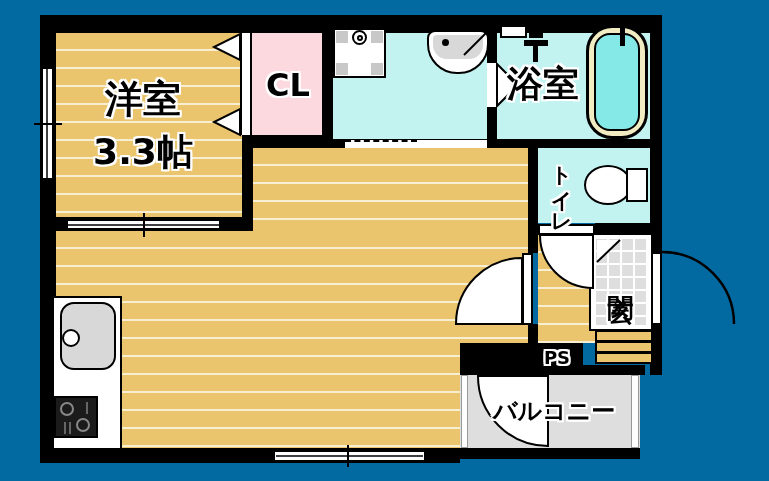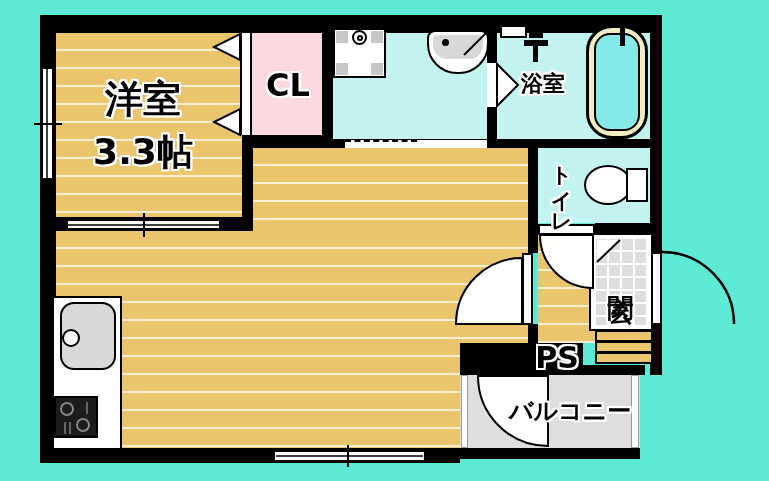--- a/index.html
+++ b/index.html
@@ -1,16 +1,16 @@
 <!DOCTYPE html>
 <html style="--wall: #000000; --wood-floor: #EAC56E; --floor-line: #F8EFD2; --closet-pink: #FBD9DE; --wet-area-cyan: #C3F3F1; --bath-water: #85E9E7; --tub-rim: #F2ECC3; --tile-gray: #DEDEDE; --fixture-gray: #D8D8D8;"><head>
 <meta charset="utf-8">
 <style>
   html,body{margin:0;padding:0;background:#fff;}
-  #plan{position:relative;width:769px;height:481px;background:#5eead4;overflow:hidden;
+  #plan{position:relative;width:769px;height:481px;background:#0369a1;overflow:hidden;
         font-family:"DejaVu Sans",sans-serif;}
   .abs{position:absolute;box-sizing:border-box;}
   .wall{background:var(--wall,#000);}
   .wood{background-color:var(--wood-floor,#EAC56E);
         background-image:repeating-linear-gradient(to bottom,
           var(--wood-floor,#EAC56E) 0 16px, var(--floor-line,#F8EFD2) 16px 18px);}
   .steps{background:var(--wood-floor,#EAC56E);border:2px solid #000;}
   .pink{background:var(--closet-pink,#FBD9DE);}
   .cyan{background:var(--wet-area-cyan,#C3F3F1);}
   .tile{background-color:var(--tile-gray,#DEDEDE);
@@ -133,19 +133,19 @@
     <line x1="47" y1="69" x2="47" y2="178" stroke="#000" stroke-width="1.5"></line>
     <line x1="144" y1="213" x2="144" y2="237" stroke="#000" stroke-width="2"></line>
     <line x1="68" y1="225" x2="219" y2="225" stroke="#000" stroke-width="1.5"></line>
     <line x1="348" y1="445" x2="348" y2="467" stroke="#000" stroke-width="2"></line>
     <line x1="276" y1="456" x2="423" y2="456" stroke="#000" stroke-width="1.5"></line>
   </svg>
 
   <div class="lbl" style="left:143px;top:99px;font-size:38px;">洋室</div>
   <div class="lbl" style="left:143px;top:152px;font-size:36px;">3.3帖</div>
   <div class="lbl" style="left:288px;top:85px;font-size:32px;">CL</div>
-  <div class="lbl" style="left:543px;top:84px;font-size:22px;">浴室</div>
+  <div class="lbl" style="left:543px;top:84px;font-size:36px;">浴室</div>
   <div class="lbl vert" style="left:561px;top:187px;font-size:21px;">トイレ</div>
   <div class="lbl vert" style="left:621px;top:276px;font-size:26px;">玄関</div>
-  <div class="lbl" style="left:557px;top:358px;font-size:30px;">PS</div>
-  <div class="lbl" style="left:554px;top:411px;font-size:24px;margin-left:16px;">バルコニー</div>
+  <div class="lbl" style="left:557px;top:358px;font-size:18px;">PS</div>
+  <div class="lbl" style="left:554px;top:411px;font-size:24px;">バルコニー</div>
 
 </div>
 
 </body></html>

